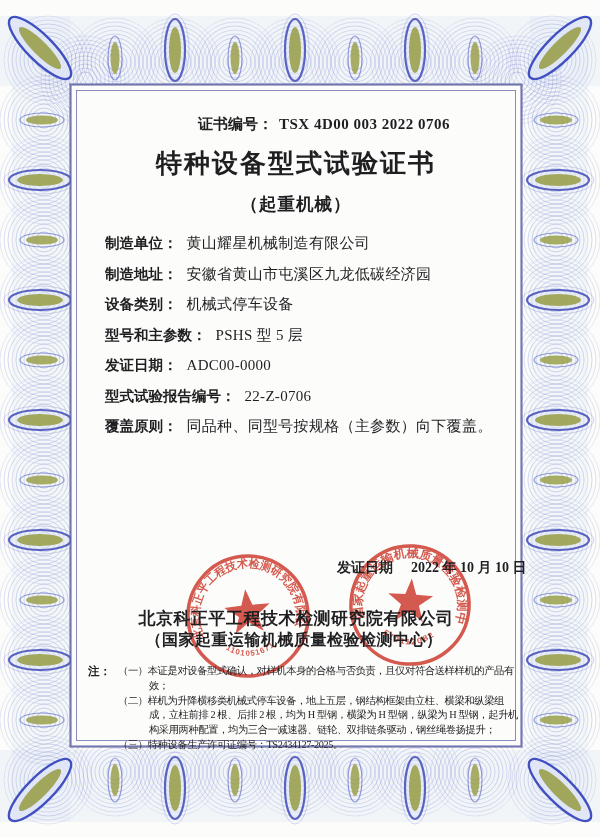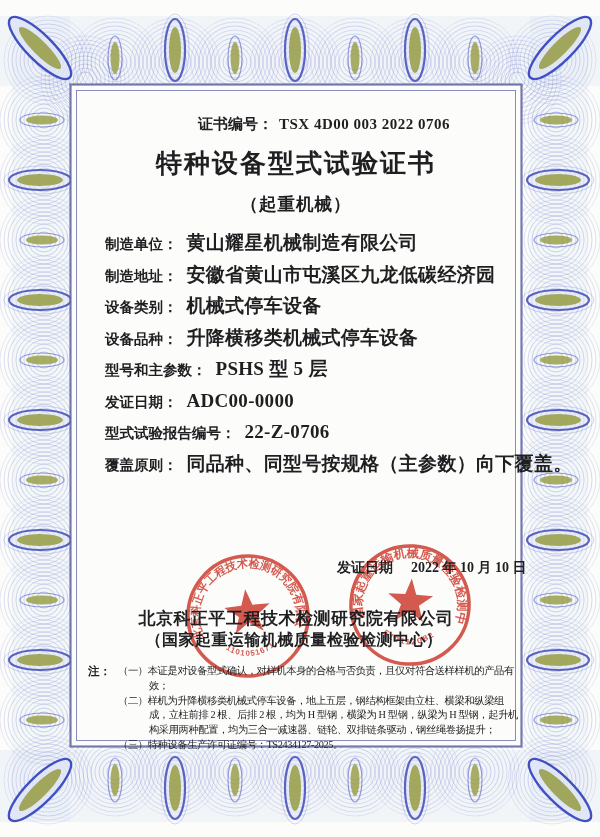--- a/index.html
+++ b/index.html
@@ -20,21 +20,21 @@
   .cert-no .val{font-weight:600;letter-spacing:.5px;margin-left:6px;}
 
   .title{left:70px;top:146px;width:452px;text-align:center;
          font-size:26px;font-weight:700;letter-spacing:2px;}
   .subtitle{left:70px;top:192px;width:452px;text-align:center;
          font-size:17.5px;font-weight:700;letter-spacing:1px;}
 
   .fields{left:105px;top:233px;width:410px;}
   .frow{display:flex;align-items:baseline;line-height:20px;margin-bottom:10.5px;}
   .flabel{font-weight:700;font-size:14.5px;white-space:nowrap;margin-right:9px;}
-  .fvalue{font-weight:700;font-size:19px;white-space:nowrap;letter-spacing:.3px;}
+  .fvalue{font-weight:400;font-size:15px;white-space:nowrap;letter-spacing:.3px;}
 
   .statement{left:106px;top:496px;width:404px;font-size:13.5px;line-height:21px;
              font-weight:600;text-indent:2em;text-align:justify;letter-spacing:.2px;}
 
   .issue{left:337px;top:559px;font-size:14px;font-weight:700;white-space:nowrap;}
   .issue .ilbl{margin-right:18px;}
 
   .org1{left:70px;top:607px;width:452px;text-align:center;
         font-size:17px;font-weight:700;letter-spacing:.5px;}
   .org2{left:70px;top:630px;width:448px;text-align:center;
@@ -276,24 +276,20 @@
       </div>
       <div class="frow">
         <span class="flabel">制造地址：</span>
         <span class="fvalue">安徽省黄山市屯溪区九龙低碳经济园</span>
       </div>
       <div class="frow">
         <span class="flabel">设备类别：</span>
         <span class="fvalue">机械式停车设备</span>
       </div>
       <div class="frow">
-        <span class="flabel">设备品种：</span>
-        <span class="fvalue">升降横移类机械式停车设备</span>
-      </div>
-      <div class="frow">
         <span class="flabel">型号和主参数：</span>
         <span class="fvalue">PSHS 型 5 层</span>
       </div>
       <div class="frow">
         <span class="flabel">发证日期：</span>
         <span class="fvalue">ADC00-0000</span>
       </div>
       <div class="frow">
         <span class="flabel">型式试验报告编号：</span>
         <span class="fvalue">22-Z-0706</span>

